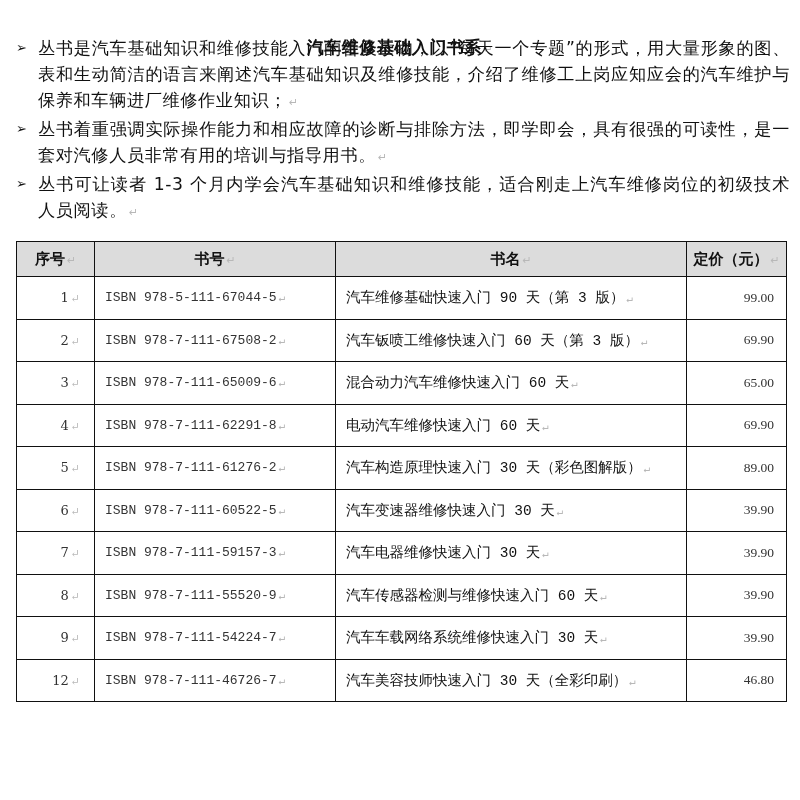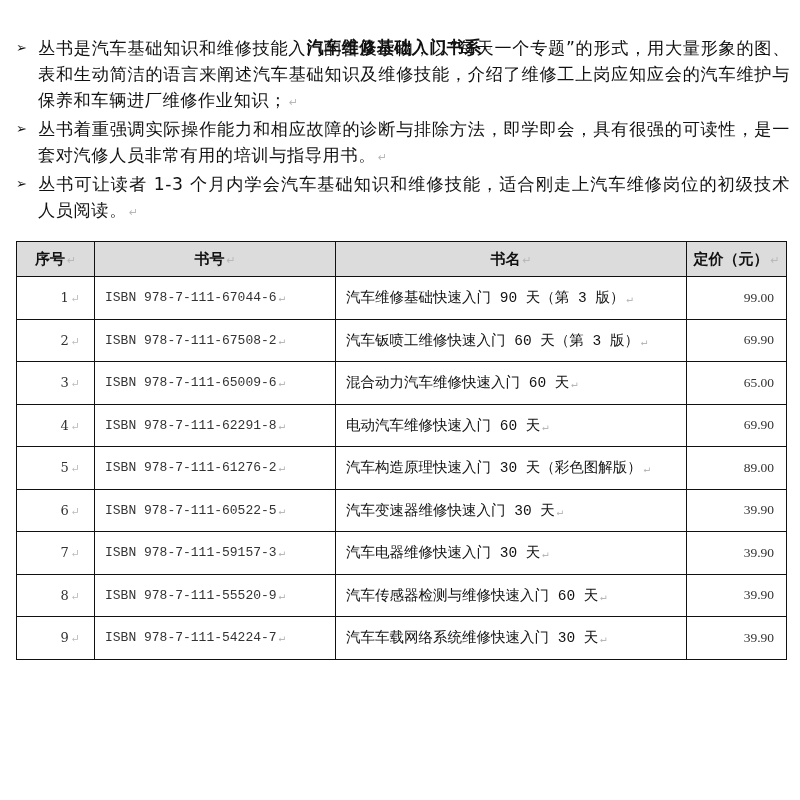--- a/index.html
+++ b/index.html
@@ -40,21 +40,21 @@
       <tr>
         <th><span>序号</span><span class="pm">↵</span></th>
         <th><span>书号</span><span class="pm">↵</span></th>
         <th><span>书名</span><span class="pm">↵</span></th>
         <th><span>定价（元）</span><span class="pm">↵</span></th>
       </tr>
     </thead>
     <tbody id="tbody">
         <tr>
           <td class="num"><span>1</span><span class="pm">↵</span></td>
-          <td class="isbn"><span>ISBN 978-7-111-67044-6</span><span class="pm">↵</span></td>
+          <td class="isbn"><span>ISBN 978-5-111-67044-5</span><span class="pm">↵</span></td>
           <td class="name"><span>汽车维修基础快速入门 90 天（第 3 版）</span><span class="pm">↵</span></td>
           <td class="price"><span>99.00</span></td>
         </tr>
         <tr>
           <td class="num"><span>2</span><span class="pm">↵</span></td>
           <td class="isbn"><span>ISBN 978-7-111-67508-2</span><span class="pm">↵</span></td>
           <td class="name"><span>汽车钣喷工维修快速入门 60 天（第 3 版）</span><span class="pm">↵</span></td>
           <td class="price"><span>69.90</span></td>
         </tr>
         <tr>
@@ -92,15 +92,21 @@
           <td class="isbn"><span>ISBN 978-7-111-55520-9</span><span class="pm">↵</span></td>
           <td class="name"><span>汽车传感器检测与维修快速入门 60 天</span><span class="pm">↵</span></td>
           <td class="price"><span>39.90</span></td>
         </tr>
         <tr>
           <td class="num"><span>9</span><span class="pm">↵</span></td>
           <td class="isbn"><span>ISBN 978-7-111-54224-7</span><span class="pm">↵</span></td>
           <td class="name"><span>汽车车载网络系统维修快速入门 30 天</span><span class="pm">↵</span></td>
           <td class="price"><span>39.90</span></td>
         </tr>
+        <tr>
+          <td class="num"><span>12</span><span class="pm">↵</span></td>
+          <td class="isbn"><span>ISBN 978-7-111-46726-7</span><span class="pm">↵</span></td>
+          <td class="name"><span>汽车美容技师快速入门 30 天（全彩印刷）</span><span class="pm">↵</span></td>
+          <td class="price"><span>46.80</span></td>
+        </tr>
       </tbody>
   </table>
 </div>
 
 </body></html>

